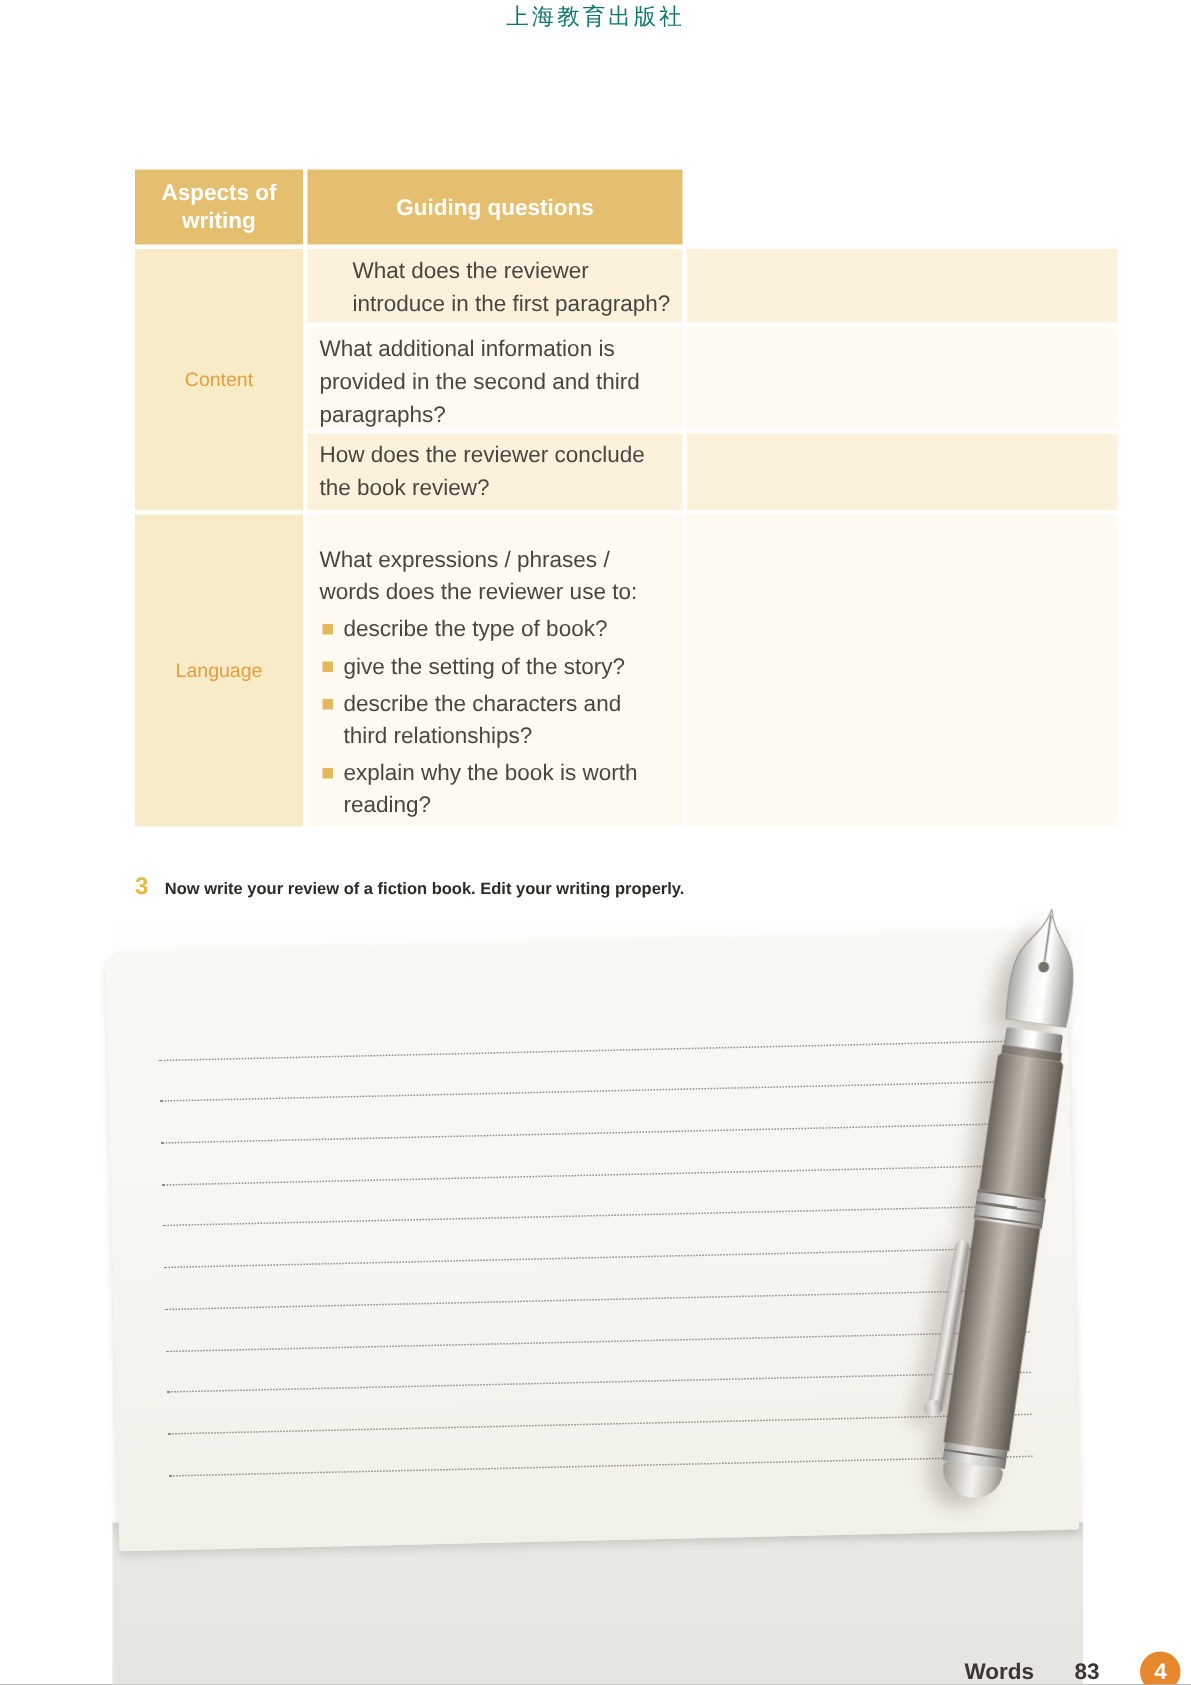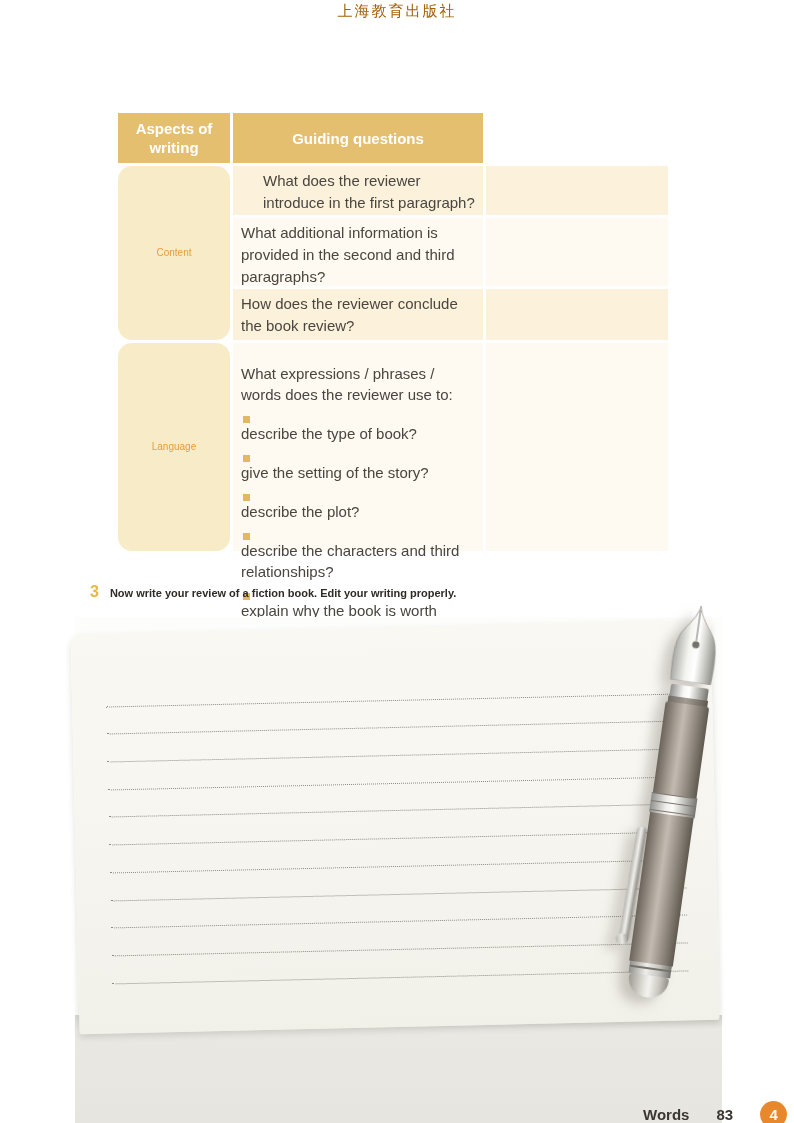--- a/index.html
+++ b/index.html
@@ -8,58 +8,57 @@
     position:relative; width:794px; height:1123px; margin:0 auto;
     background:#ffffff; overflow:hidden;
     font-family:"Liberation Sans","DejaVu Sans",sans-serif;
     color:var(--body-text,#4a453f);
   }
 
   
   .cjk-header {
     position:absolute; top:2px; left:0; width:100%;
     text-align:center; font-family:"Liberation Serif","DejaVu Serif",serif;
-    font-size:15px; letter-spacing:2px; color:#a16207;
+    font-size:15px; letter-spacing:2px; color:#0f766e;
   }
 
   
   .aspects-table {
-    position:absolute; left:90px; top:113px; width:550px;
+    position:absolute; left:90px; top:113px; width:655px;
     display:grid;
     grid-template-columns:112px 250px 1fr;
     grid-template-rows:50px 49px 68px 51px 208px;
     gap:3px;
-    font-size:15px; line-height:22px;margin-left:28px;
+    font-size:15px; line-height:22px;
   }
   .th {
     background:var(--table-header-bg,#e5bf70);
     color:var(--table-header-text,#ffffff);
     font-weight:bold; font-size:15px; line-height:19px;
     display:flex; align-items:center; justify-content:center;
     text-align:center; padding:0 10px;
   }
   .th.c1 { grid-column:1; grid-row:1; }
   .aspect-cell {
     background:var(--aspect-cell-bg,#f8ecc8);
     color:var(--aspect-label,#e89c3c);
     display:flex; align-items:center; justify-content:center;
-    font-size:10px;
-    border-radius:14px;
+    font-size:13px;
   }
   .content-cell  { grid-column:1; grid-row:2/5; }
   .language-cell { grid-column:1; grid-row:5; }
   .q { grid-column:2; padding:4px 8px 0 8px; }
   .x { grid-column:3; }
   .r1 { grid-row:2; background:var(--row-cream,#fcf2dc);padding-left:30px; }
   .r2 { grid-row:3; background:var(--row-light,#fefaf1); }
   .r3 { grid-row:4; background:var(--row-cream,#fcf2dc); }
   .r4 { grid-row:5; background:var(--row-light,#fefaf1); }
   .q.r4 { padding-top:20px; line-height:21px; }
   .bullets { margin-top:4px; }
-  .bullet-item { display:flex; margin-top:4px;flex-direction:column; }
+  .bullet-item { display:flex; margin-top:4px; }
   .sq {
     width:7px; height:7px; flex:0 0 7px; margin:7px 7px 0 2px;
     background:var(--bullet,#e2b95f);
   }
 
   
   .exercise {
     position:absolute; left:90px; top:583px; width:640px;
     display:flex; align-items:baseline; gap:11px;
   }
@@ -174,24 +173,20 @@
     <div class="q r4">
       <div>What expressions / phrases / words does the reviewer use to:</div>
       <div class="bullets">
         <div class="bullet-item">
           <span class="sq"></span>
           <span>describe the type of book?</span>
         </div>
         <div class="bullet-item">
           <span class="sq"></span>
           <span>give the setting of the story?</span>
-        </div>
-        <div class="bullet-item">
-          <span class="sq"></span>
-          <span>describe the plot?</span>
         </div>
         <div class="bullet-item">
           <span class="sq"></span>
           <span>describe the characters and third relationships?</span>
         </div>
         <div class="bullet-item">
           <span class="sq"></span>
           <span>explain why the book is worth reading?</span>
         </div>
       </div>

